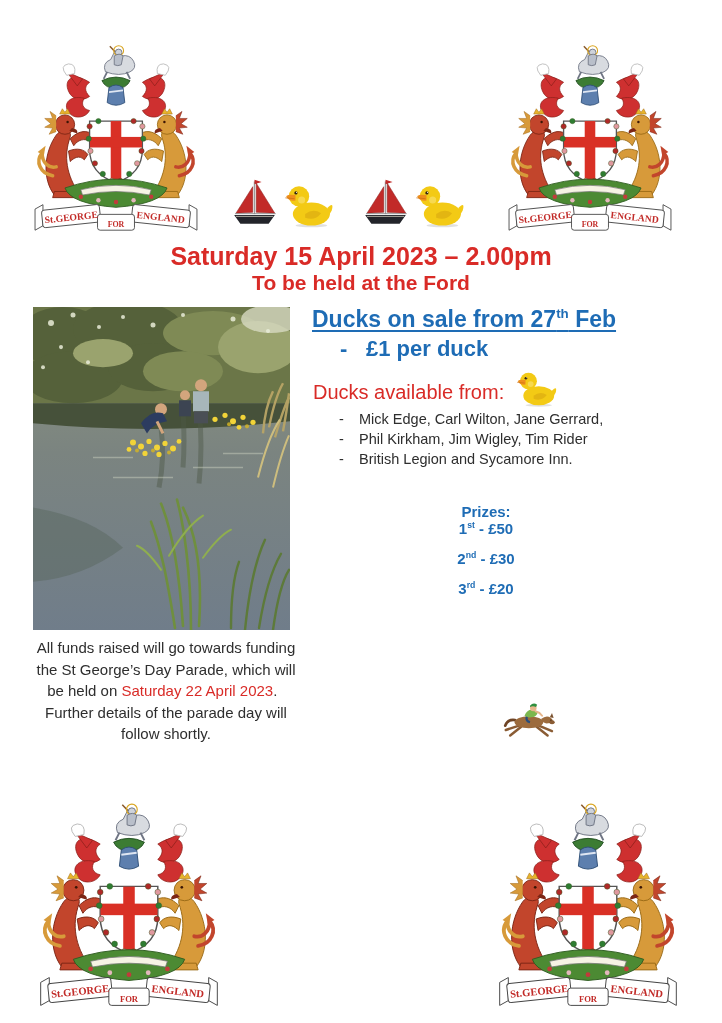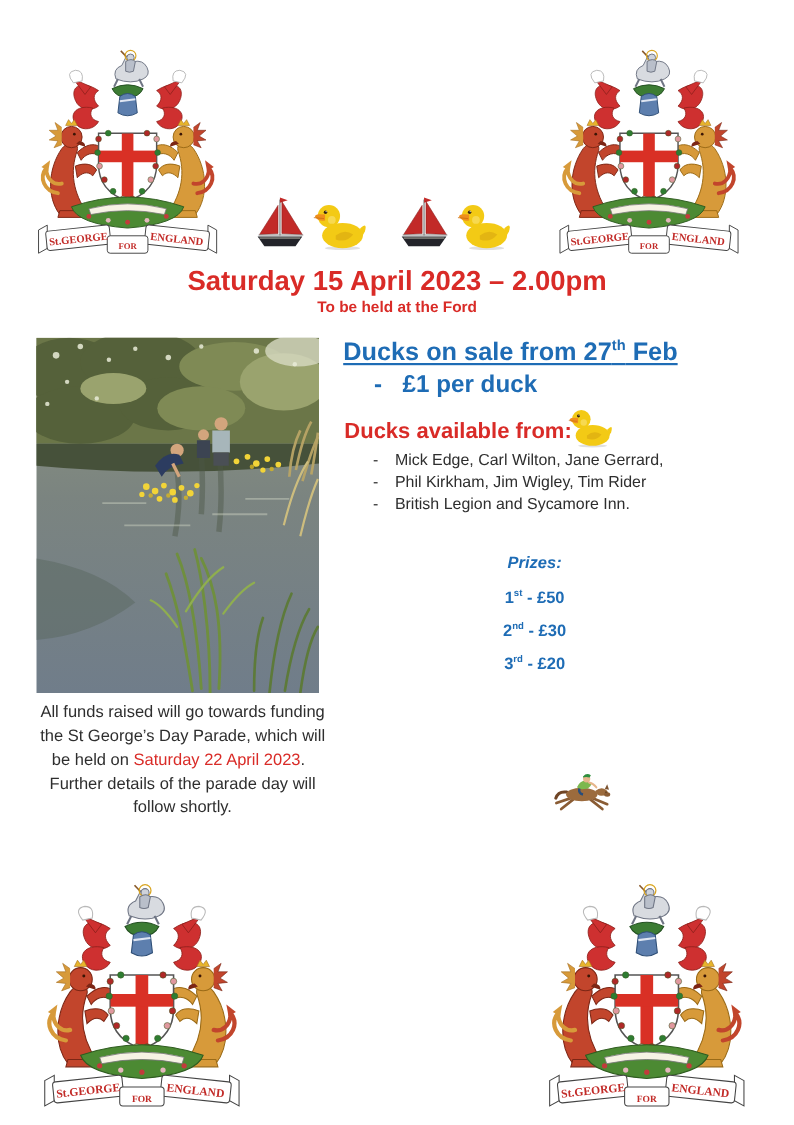--- a/index.html
+++ b/index.html
@@ -27,41 +27,41 @@
   .society{font-size:19px; font-weight:bold; color:var(--red); line-height:22px; width:205px; margin:0 auto;}
   .event{display:inline-block; margin-top:4px; font-size:29px; font-weight:bold; color:var(--blue);
          text-decoration:underline; text-decoration-thickness:3px; text-underline-offset:4px;}
 
   .decor-row{left:228px; top:176px; height:54px; display:flex; align-items:flex-end;}
   .decor-row .icon{width:53px; height:53px;}
   .decor-row .icon svg{width:100%;height:100%;display:block;}
   .decor-row .gap-s{margin-left:3px;} .decor-row .gap-l{margin-left:22px;}
 
   .date-line{left:0; top:242px; width:722px; text-align:center; font-size:25px; font-weight:bold; color:var(--red);}
-  .venue-line{left:0; top:271px; width:722px; text-align:center; font-size:14px; font-weight:bold; color:var(--red);}
+  .venue-line{left:0; top:271px; width:722px; text-align:center; font-size:21px; font-weight:bold; color:var(--red);}
 
   
   .photo{left:33px; top:307px; width:257px; height:323px;}
   .photo svg{width:100%;height:100%;display:block;}
 
   
   .sale-heading{left:312px; top:306px; font-size:23px; font-weight:bold; color:var(--blue);}
   .sale-heading .u{text-decoration:underline; text-decoration-thickness:2px; text-underline-offset:3px;}
   .sale-price{left:340px; top:336px; font-size:22px; font-weight:bold; color:var(--blue); display:flex;}
   .sale-price .dash{width:26px;}
 
-  .avail-heading{left:313px; top:381px; font-size:20px; font-weight:bold; color:var(--red);}
+  .avail-heading{left:313px; top:381px; font-size:20px; font-weight:normal; color:var(--red);}
   .avail-duck{left:516px; top:366px; width:44px; height:42px;}
   .avail-duck svg{width:100%;height:100%;display:block;}
   .avail-list{left:339px; top:409px; font-size:14.5px; line-height:20px;}
   .avail-list .row{display:flex;}
   .avail-list .dash{width:20px;}
 
   .prizes{left:430px; top:503px; width:112px; text-align:center; color:var(--blue); font-weight:bold; font-size:15px;}
-  .prizes .heading{margin-bottom:15px;font-style:italic;}
+  .prizes .heading{}
   .prizes .prize{margin-bottom:13px;}
 
   .funds{left:28px; top:637px; width:276px; text-align:center; font-size:15px; line-height:21.5px;}
   .funds .hl{color:var(--red);}
 
   .gn-heading{left:326px; top:655px; width:335px; font-size:24px; line-height:28px; font-weight:bold; color:var(--green);
               text-decoration:underline; text-decoration-thickness:2px; text-underline-offset:4px;}
   .gn-horse{left:497px; top:698px; width:66px; height:42px;}
   .gn-horse svg{width:100%;height:100%;display:block;}
   .gn-body{left:326px; top:741px; width:388px; font-size:14.5px; line-height:20px;}

